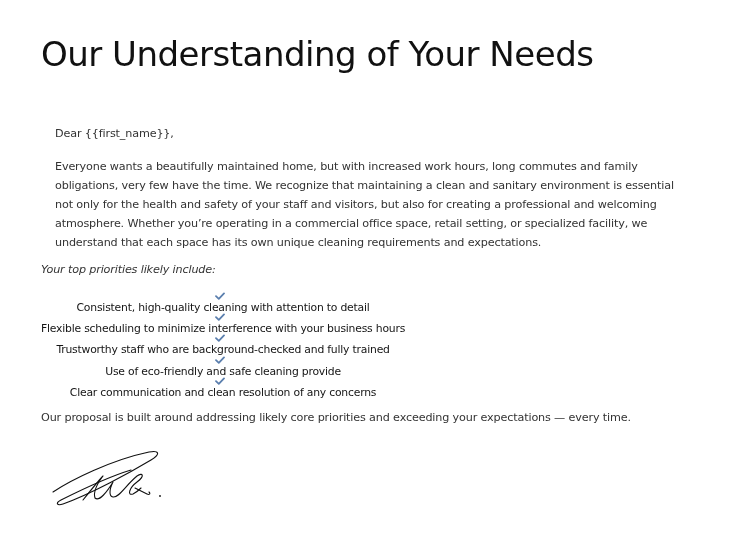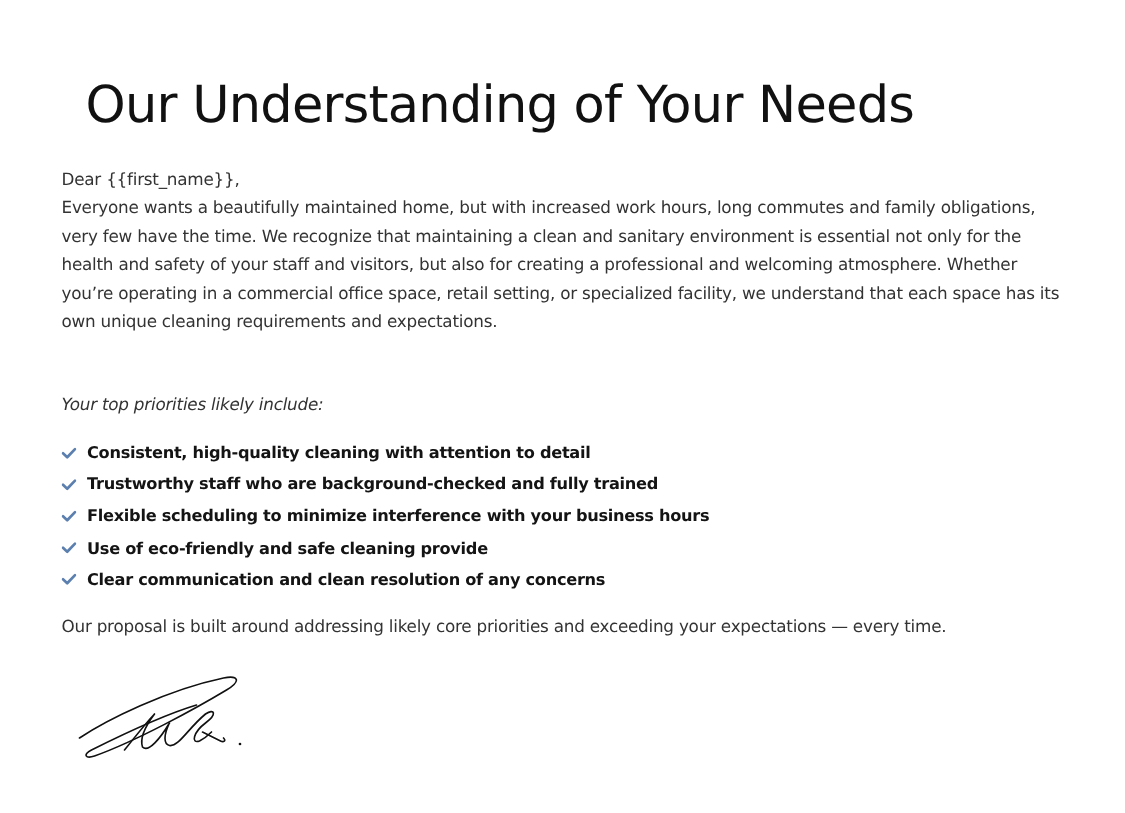--- a/index.html
+++ b/index.html
@@ -18,40 +18,40 @@
     .page {
       position: absolute;
       left: 41px;
       top: 0;
       width: 680px;
     }
     h1 {
       position: absolute;
       left: 0;
       top: 34px;
-      margin: 16px;
+      margin: 0;
       font-family: "DejaVu Sans", sans-serif;
       font-weight: 400;
       font-size: 34px;
       letter-spacing: -0.5px;
       color: #111111;
       white-space: nowrap;
     }
     .body-text {
       position: absolute;
       left: 0;
       top: 110px;
       width: 668px;
       font-size: 11.2px;
       line-height: 19px;
       color: #333333;
       letter-spacing: -0.15px;
     }
     .body-text p {
-      margin: 0;
+      margin: 14px;
     }
     .intro-priorities {
       position: absolute;
       left: 0;
       top: 260px;
       font-size: 11.2px;
       line-height: 19px;
       color: #333333;
       letter-spacing: -0.15px;
       font-style: italic;
@@ -62,23 +62,24 @@
       top: 291px;
       margin: 0;
       padding: 0;
       list-style: none;
     }
     ul.priorities li {
       height: 21.2px;
       display: flex;
       align-items: center;
       font-size: 10.8px;
-      font-weight: 700;
+      font-weight: 400;
       color: #141414;
       letter-spacing: -0.2px;
+      flex-direction: column;
     }
     .check {
       width: 10px;
       height: 10px;
       margin-right: 7px;
       display: inline-block;
       flex: none;
     }
     .closing {
       position: absolute;
@@ -116,27 +117,27 @@
     <li>
       <svg class="check" viewBox="0 0 10 10">
           <path d="M1 5.2 L3.8 7.8 L9 2.4" fill="none" stroke="#5b7fae" stroke-width="1.8" stroke-linecap="round" stroke-linejoin="round"></path>
         </svg>
       <span>Consistent, high-quality cleaning with attention to detail</span>
     </li>
     <li>
       <svg class="check" viewBox="0 0 10 10">
           <path d="M1 5.2 L3.8 7.8 L9 2.4" fill="none" stroke="#5b7fae" stroke-width="1.8" stroke-linecap="round" stroke-linejoin="round"></path>
         </svg>
-      <span>Trustworthy staff who are background-checked and fully trained</span>
+      <span>Flexible scheduling to minimize interference with your business hours</span>
     </li>
     <li>
       <svg class="check" viewBox="0 0 10 10">
           <path d="M1 5.2 L3.8 7.8 L9 2.4" fill="none" stroke="#5b7fae" stroke-width="1.8" stroke-linecap="round" stroke-linejoin="round"></path>
         </svg>
-      <span>Flexible scheduling to minimize interference with your business hours</span>
+      <span>Trustworthy staff who are background-checked and fully trained</span>
     </li>
     <li>
       <svg class="check" viewBox="0 0 10 10">
           <path d="M1 5.2 L3.8 7.8 L9 2.4" fill="none" stroke="#5b7fae" stroke-width="1.8" stroke-linecap="round" stroke-linejoin="round"></path>
         </svg>
       <span>Use of eco-friendly and safe cleaning provide</span>
     </li>
     <li>
       <svg class="check" viewBox="0 0 10 10">
           <path d="M1 5.2 L3.8 7.8 L9 2.4" fill="none" stroke="#5b7fae" stroke-width="1.8" stroke-linecap="round" stroke-linejoin="round"></path>

